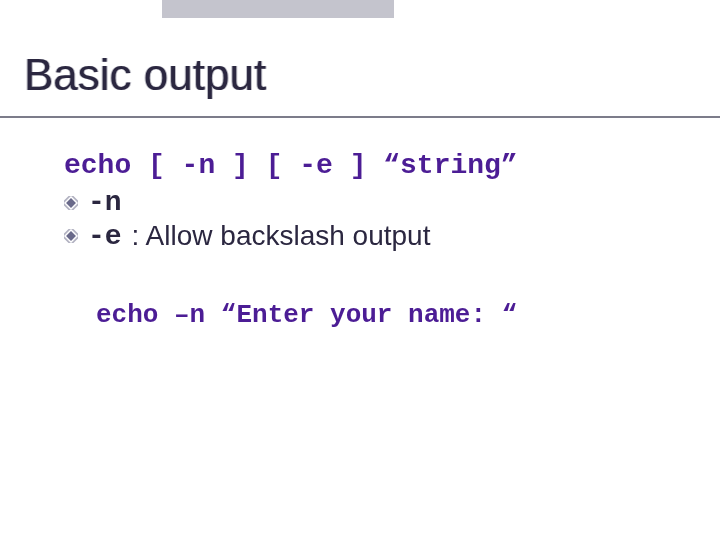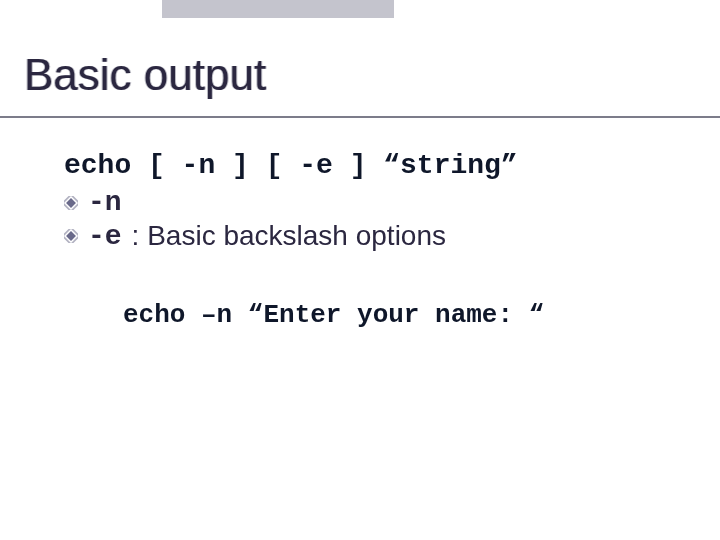--- a/index.html
+++ b/index.html
@@ -2,28 +2,28 @@
 <html><head>
 <meta charset="utf-8">
 <style>
   html,body{margin:0;padding:0;width:720px;height:540px;background:#fff;font-family:Verdana,Geneva,sans-serif;color:#2b2740;}
   .slide{position:relative;width:720px;height:496px;overflow:hidden;}
   .topbar{position:absolute;left:162px;top:0;width:232px;height:18px;background:#c4c4cd;}
   .title{position:absolute;left:24px;top:50px;font-size:44px;font-weight:400;letter-spacing:0px;color:#2b2740;}
   .title span{display:inline-block;text-shadow:1px 0 0 #bdbdc5, -1px 0 0 #bdbdc5;}
   .title-underline{position:absolute;left:0;top:116px;width:720px;height:2px;background:#7c7c8a;}
   .body{position:absolute;left:64px;top:150px;width:600px;}
-  .mono{font-family:"Courier New",Courier,monospace;font-weight:700;color:#0f172a;}
+  .mono{font-family:"Courier New",Courier,monospace;font-weight:700;color:#4c1d95;}
   .line-syntax{font-size:28px;margin-bottom:6px;}
   .bullet-row{display:flex;align-items:center;font-size:28px;margin-bottom:2px;}
   .bullet-icon{width:14px;height:14px;margin-right:10px;flex:0 0 auto;}
   .bullet-code{font-family:"Courier New",Courier,monospace;font-weight:700;margin-right:10px;}
   .bullet-text{}
   .gap{height:40px;}
-  .line-example{font-size:26px;margin-left:59px;margin-top:6px;}
+  .line-example{font-size:26px;margin-left:32px;margin-top:6px;}
 </style>
 </head>
 <body>
 
 <div class="slide">
   <div class="topbar"></div>
 
   <div class="title">
     <span>Basic output</span>
   </div>
@@ -40,21 +40,21 @@
       </svg>
       <span class="bullet-code">-n</span>
     </div>
 
     <div class="bullet-row">
       <svg class="bullet-icon" viewBox="0 0 12 12">
         <rect x="3" y="3" width="6" height="6" transform="rotate(45 6 6)" fill="#6a6a8a"></rect>
         <rect x="1" y="1" width="10" height="10" transform="rotate(45 6 6)" fill="none" stroke="#b3b3c2" stroke-width="1.5"></rect>
       </svg>
       <span class="bullet-code">-e</span>
-      <span class="bullet-text">: Basic backslash options</span>
+      <span class="bullet-text">: Allow backslash output</span>
     </div>
 
     <div class="gap"></div>
 
 
     <div class="line-example mono">echo –n “Enter your name: “</div>
 
   </div>
 </div>
 

